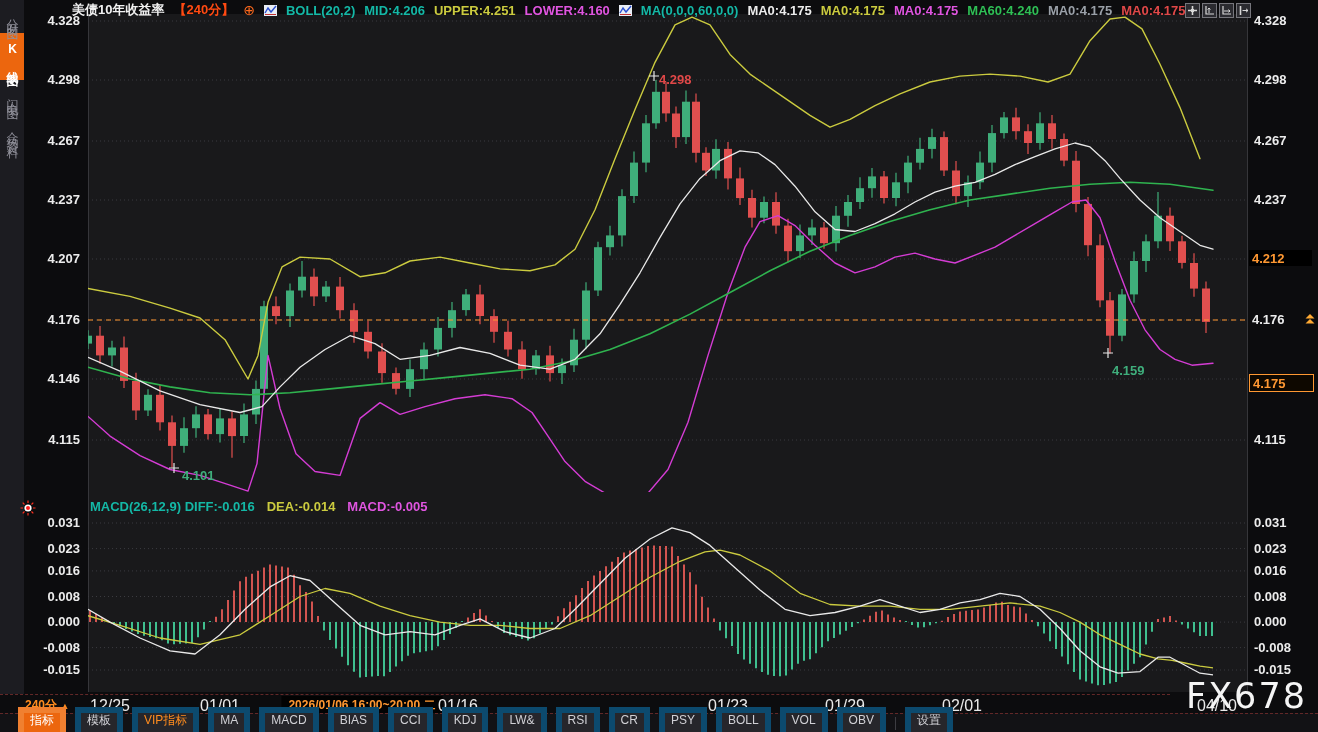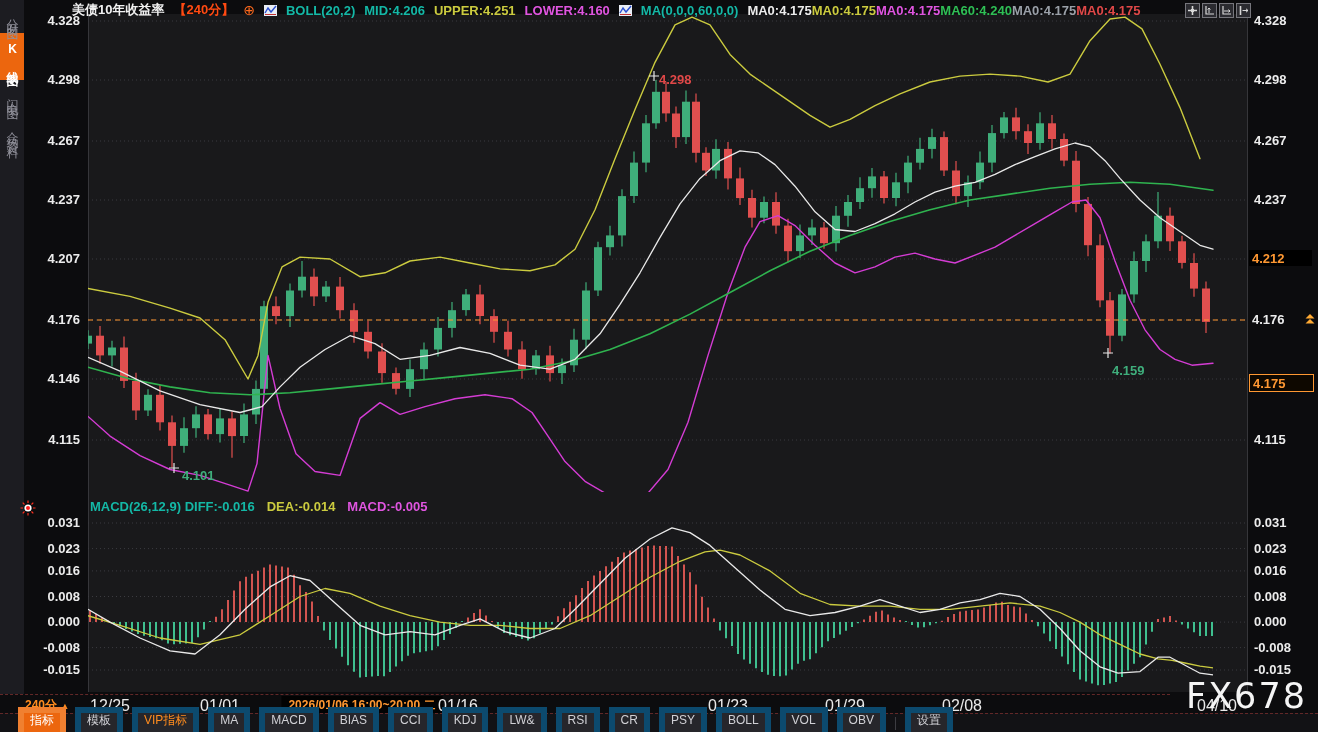--- a/index.html
+++ b/index.html
@@ -93,21 +93,21 @@
   <span class="h-yel">UPPER:4.251</span>
   <span class="h-mag">LOWER:4.160</span>
   <span class="mini-ic">
     <svg width="13" height="11">
         <rect x="0" y="0" width="13" height="11" fill="#e9edf5"></rect>
         <path d="M1 8 L4 3 L7 7 L12 1" stroke="#2b4fd0" stroke-width="1.4" fill="none"></path>
         <path d="M1 9.5 L12 9.5" stroke="#c03030" stroke-width="1" fill="none"></path>
       </svg>
   </span>
   <span class="h-wht">MA(0,0,0,60,0,0)</span>
-  <span id="ma-values" style="display:flex;">
+  <span id="ma-values" style="display:flex;gap:9px;">
       <span style="color: rgb(236, 236, 236);">MA0:4.175</span>
       <span style="color: rgb(203, 203, 63);">MA0:4.175</span>
       <span style="color: rgb(224, 85, 224);">MA0:4.175</span>
       <span style="color: rgb(47, 191, 85);">MA60:4.240</span>
       <span style="color: rgb(154, 160, 168);">MA0:4.175</span>
       <span style="color: rgb(224, 72, 72);">MA0:4.175</span>
     </span>
 </div>
 
 <div id="tr-icons" class="abs">
@@ -609,21 +609,21 @@
   </svg>
 
 <div id="xaxis" class="abs">
   <span id="period-cur"><span>240分</span> <span style="font-size:9px;">▲</span></span>
   <span id="xhl" style="left: 362px;">2026/01/06 16:00~20:00 二</span>
 <span class="xlab" style="left: 110px;">12/25</span>
     <span class="xlab" style="left: 220px;">01/01</span>
     <span class="xlab" style="left: 458px;">01/16</span>
     <span class="xlab" style="left: 728px;">01/23</span>
     <span class="xlab" style="left: 845px;">01/29</span>
-    <span class="xlab" style="left: 962px;">02/08</span>
+    <span class="xlab" style="left: 962px;">02/01</span>
     <span class="xlab" style="left: 1217px;">04/10</span>
   </div>
 
 <div id="toolbar" class="abs">
     <span class="tb-btn active">指标</span>
     <span class="tb-btn">模板</span>
     <span class="tb-btn vip">VIP指标</span>
     <span class="tb-btn">MA</span>
     <span class="tb-btn">MACD</span>
     <span class="tb-btn">BIAS</span>

